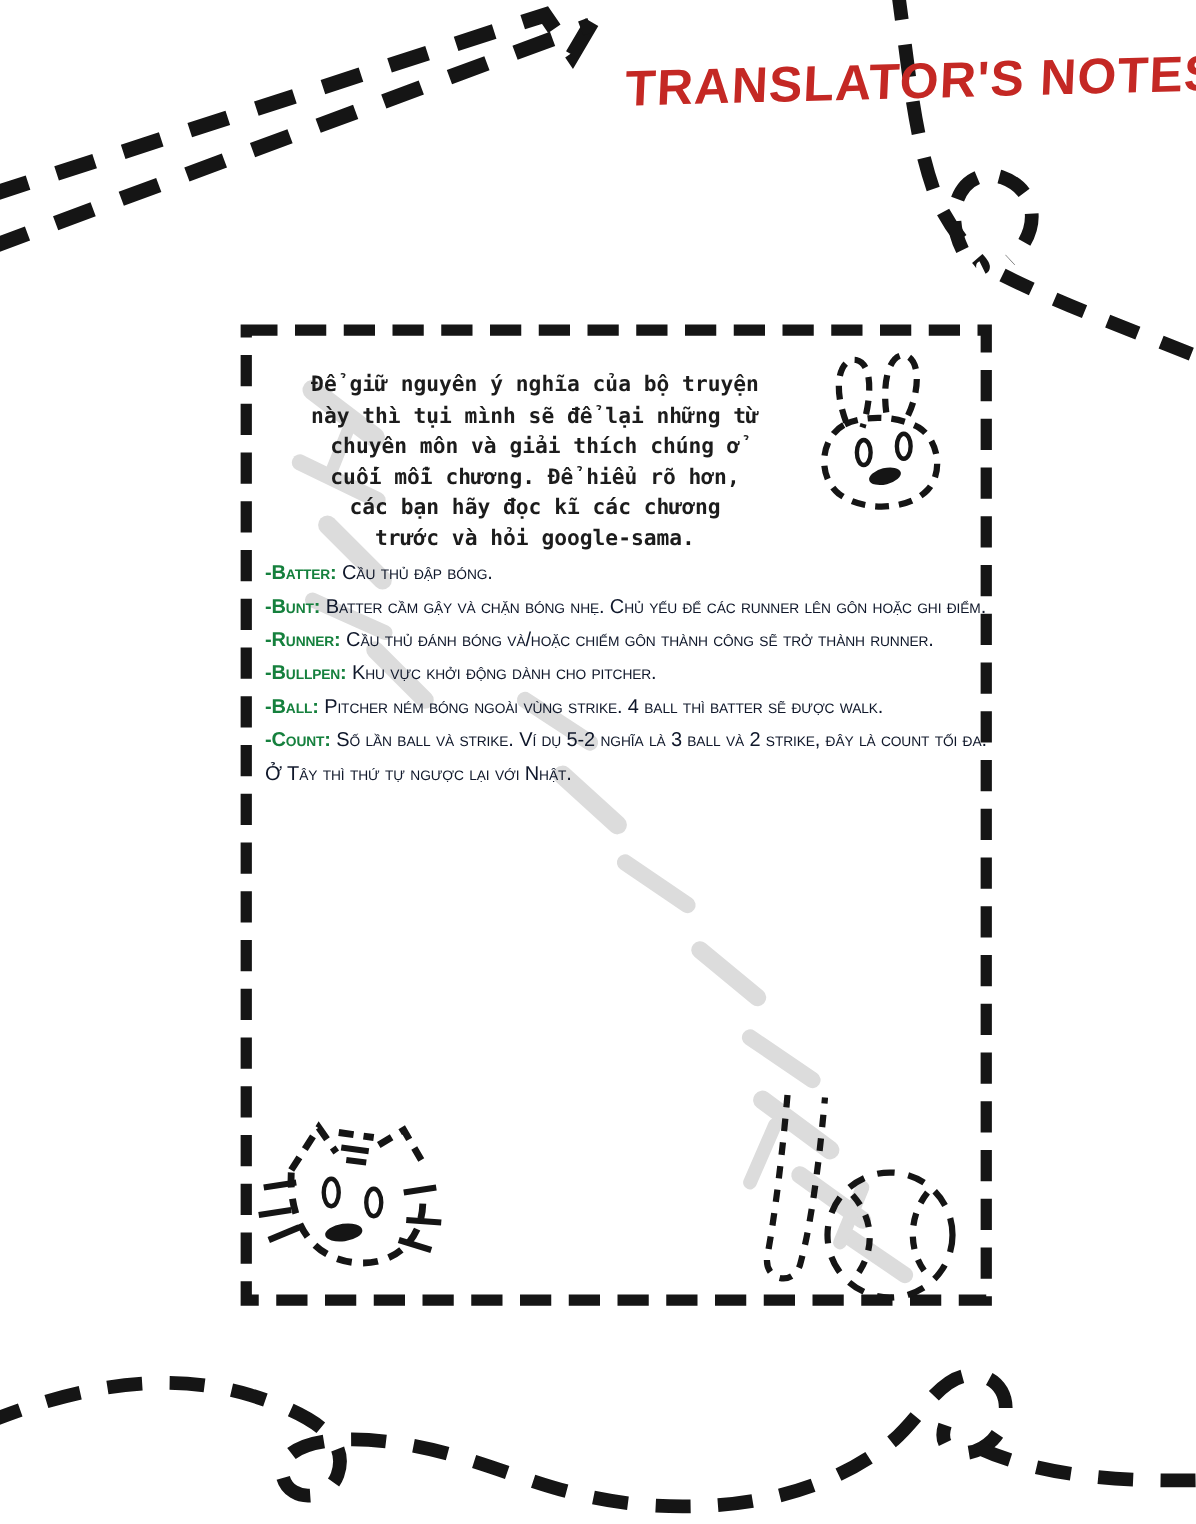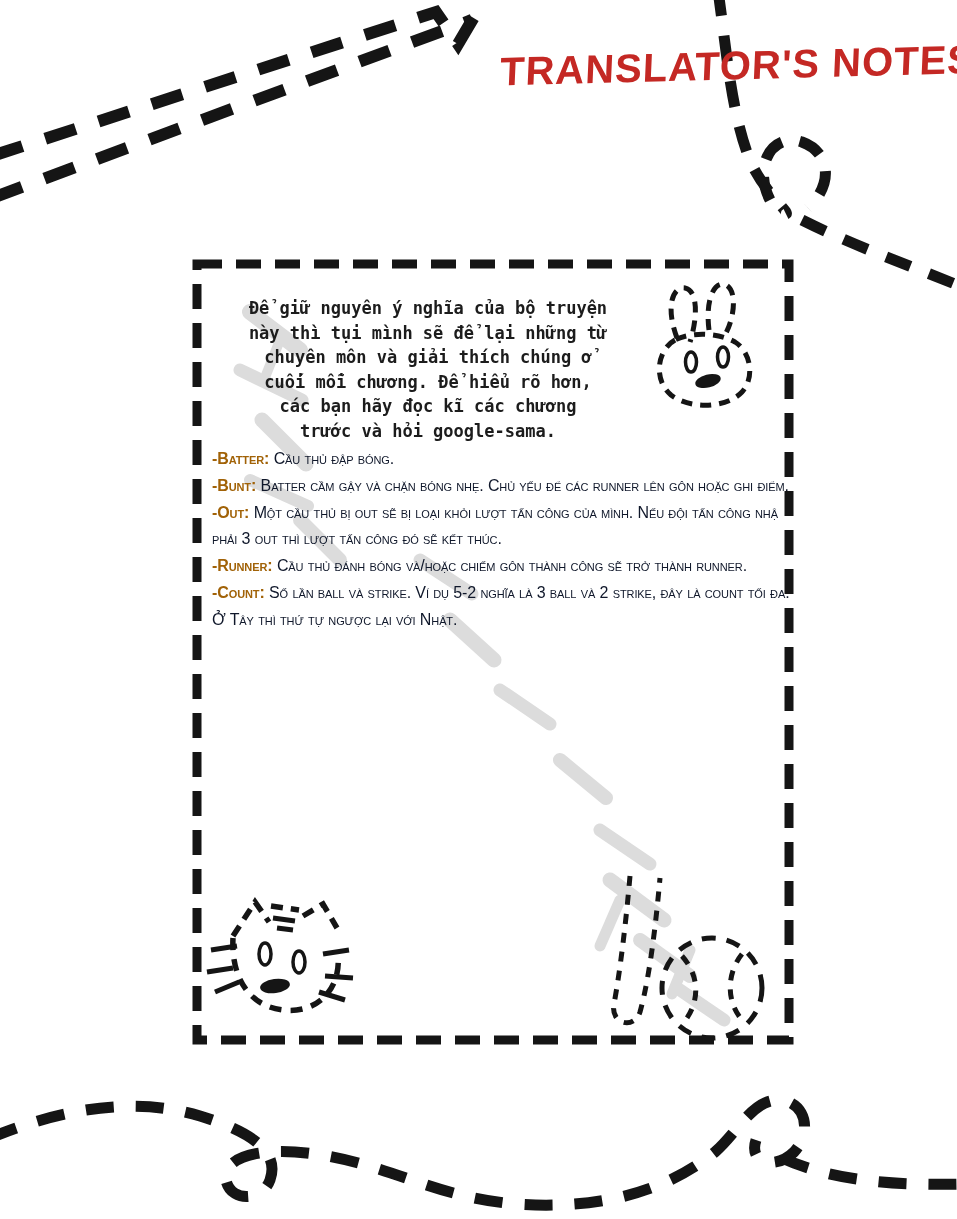--- a/index.html
+++ b/index.html
@@ -37,21 +37,21 @@
   }
 
   .terms {
     position:absolute; left:212px; top:446px; width:580px;
     font-size:16px;
     line-height:26.8px;
     letter-spacing:-0.1px;
   }
   .term-entry { margin:0; font-variant:small-caps; }
   .term-label {
-    color:#a16207;
+    color:#15803d;
     font-weight:bold;
   }
   .term-def { color:#0f172a; }
 </style>
 </head>
 <body>
 
 <div class="canvas">
 
   <svg class="layer" viewBox="0 0 957 1219">
@@ -116,22 +116,23 @@
   <div class="intro">Để giữ nguyên ý nghĩa của bộ truyện
 này thì tụi mình sẽ để lại những từ
 chuyên môn và giải thích chúng ở
 cuối mỗi chương. Để hiểu rõ hơn,
 các bạn hãy đọc kĩ các chương
 trước và hỏi google-sama.</div>
 
   <div class="terms">
     <p class="term-entry"><span class="term-label">-Batter:</span> <span class="term-def">Cầu thủ đập bóng.</span></p>
     <p class="term-entry"><span class="term-label">-Bunt:</span> <span class="term-def">Batter cầm gậy và chặn bóng nhẹ. Chủ yếu để các runner lên gôn hoặc ghi điểm.</span></p>
-    <p class="term-entry"><span class="term-label">-Out:</span> <span class="term-def">Một cầu thủ bị out sẽ bị loại khỏi lượt tấn công của mình. Nếu đội tấn công nhậ phải 3 out thì lượt tấn công đó sẽ kết thúc.</span></p>
     <p class="term-entry"><span class="term-label">-Runner:</span> <span class="term-def">Cầu thủ đánh bóng và/hoặc chiếm gôn thành công sẽ trở thành runner.</span></p>
+    <p class="term-entry"><span class="term-label">-Bullpen:</span> <span class="term-def">Khu vực khởi động dành cho pitcher.</span></p>
+    <p class="term-entry"><span class="term-label">-Ball:</span> <span class="term-def">Pitcher ném bóng ngoài vùng strike. 4 ball thì batter sẽ được walk.</span></p>
     <p class="term-entry"><span class="term-label">-Count:</span> <span class="term-def">Số lần ball và strike. Ví dụ 5-2 nghĩa là 3 ball và 2 strike, đây là count tối đa. Ở Tây thì thứ tự ngược lại với Nhật.</span></p>
   </div>
 
   <svg style="left:203px; top:888px;" width="152" height="138" viewBox="0 0 152 138">
     <g fill="none" stroke="#151515">
       <path d="M30,50 C28,88 45,118 80,122 C115,126 138,100 135,68" stroke-width="5.5" stroke-dasharray="12 9"></path>
       <path d="M30,48 L52,14 L66,34" stroke-width="5.5" stroke-dasharray="12 8"></path>
       <path d="M100,28 L120,16 L134,40" stroke-width="5.5" stroke-dasharray="12 8"></path>
       <path d="M68,18 L96,22" stroke-width="5.5" stroke-dasharray="12 8"></path>
       <path d="M70,30 L92,33" stroke-width="5"></path>

